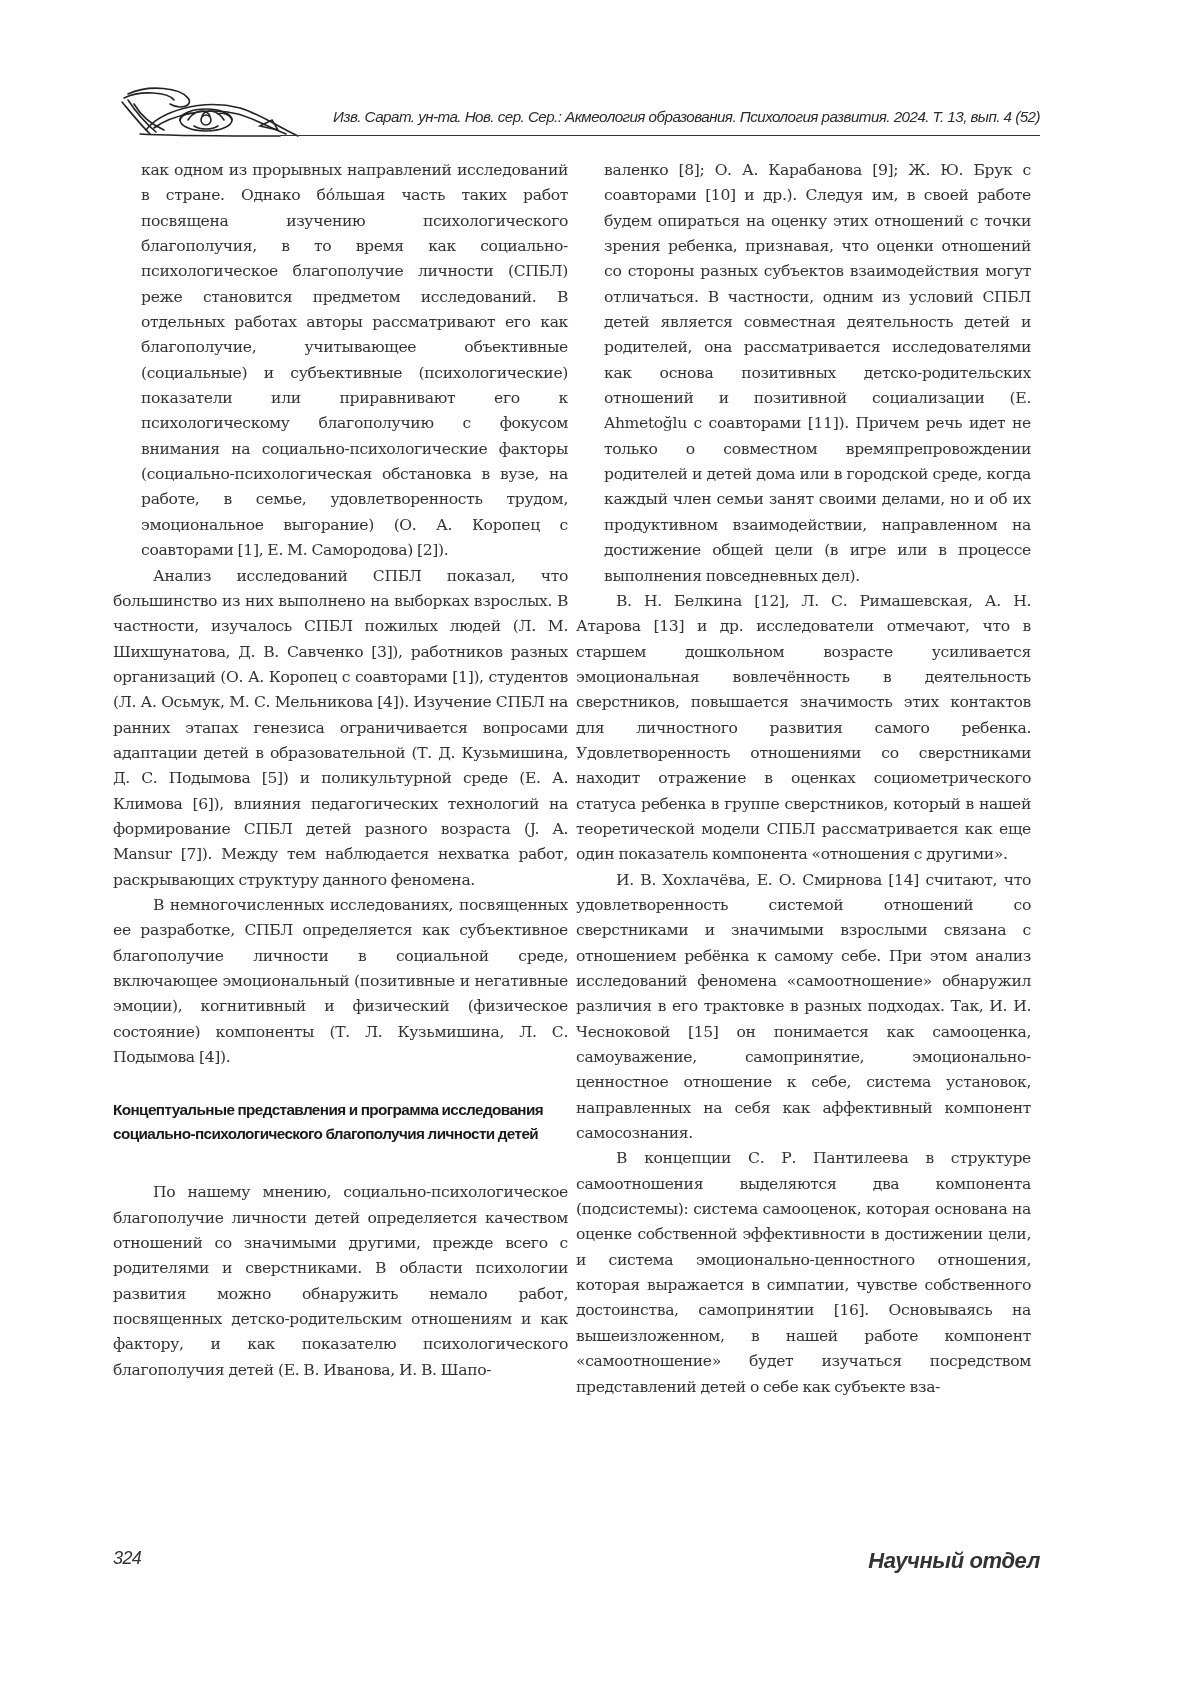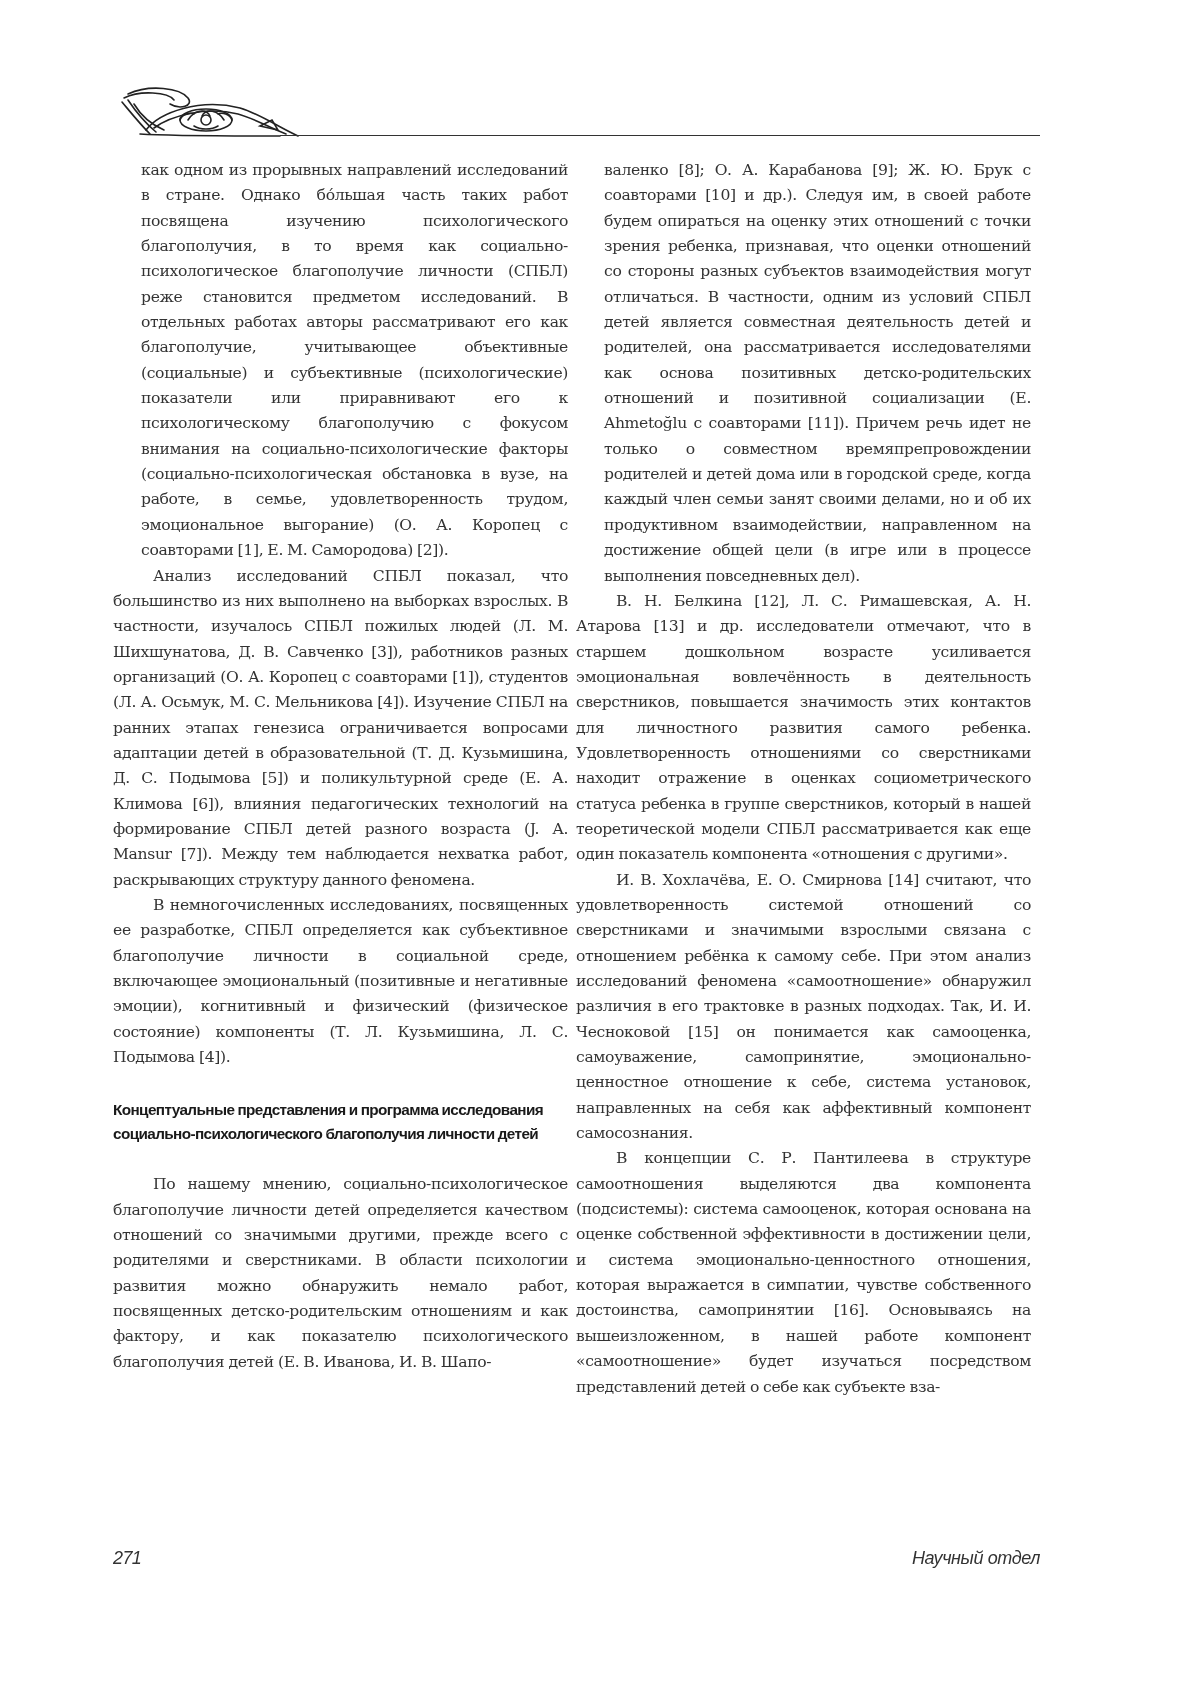--- a/index.html
+++ b/index.html
@@ -6,23 +6,23 @@
   body { width: 1200px; height: 1697px; position: relative; overflow: hidden; color: #2a2a2a; }
   .header { position: absolute; left: 110px; top: 80px; width: 930px; height: 58px; }
   .header-logo { position: absolute; left: 0; top: 4px; width: 200px; height: 54px; }
   .header-rule { position: absolute; left: 170px; right: 0; top: 55px; height: 0; border-top: 1.5px solid #333; }
   .header-title { position: absolute; right: 0; top: 28px; font-family: "Liberation Sans", sans-serif; font-style: italic; font-size: 15.2px; letter-spacing: -0.55px; color: #2b2b2b; white-space: nowrap; }
   .col { position: absolute; top: 158px; width: 455px; font-family: "DejaVu Serif", serif; font-size: 15.6px; line-height: 25.35px; text-align: justify; color: #333; letter-spacing: -0.35px; word-spacing: -0.5px; }
   .col-left { left: 113px; }
   .col-right { left: 576px; }
   .col p { margin: 0; text-indent: 40px; hyphens: manual; }
   .col p.cont { text-indent: 0; margin-left: 28px; }
-  .section-heading { font-family: "Liberation Sans", sans-serif; font-weight: bold; font-size: 15.3px; line-height: 24px; letter-spacing: -0.6px; text-align: left; color: #1a1a1a; margin: 28px 0 26px 0; text-indent: 0; }
+  .section-heading { font-family: "Liberation Sans", sans-serif; font-weight: bold; font-size: 15.3px; line-height: 24px; letter-spacing: -0.6px; text-align: left; color: #1a1a1a; margin: 28px 0 34px 0; text-indent: 0; }
   .footer-page { position: absolute; left: 113px; top: 1548px; font-family: "Liberation Sans", sans-serif; font-style: italic; font-size: 18px; color: #333; letter-spacing: -0.6px; }
-  .footer-section { position: absolute; right: 160px; top: 1548px; font-family: "Liberation Sans", sans-serif; font-style: italic; font-size: 18px; color: #333; letter-spacing: -0.4px; }
+  .footer-section { position: absolute; right: 160px; top: 1548px; font-family: "Liberation Sans", sans-serif; font-style: italic; font-size: 22px; color: #333; letter-spacing: -0.4px; font-weight: bold; }
 </style>
 </head>
 <body>
 
 <div class="header">
   <svg class="header-logo" viewBox="0 0 200 54">
     <g fill="none" stroke="#222" stroke-width="1.6" stroke-linecap="round">
       <path d="M18 10 C 40 0, 70 4, 78 14 C 84 22, 70 26, 60 20"></path>
       <path d="M14 14 C 30 6, 58 8, 64 16"></path>
       <path d="M12 18 C 22 30, 30 40, 40 50"></path>
@@ -35,31 +35,32 @@
       <path d="M78 36 C 84 26, 96 24, 100 32"></path>
       <path d="M114 36 C 108 26, 96 24, 92 32"></path>
       <circle cx="96" cy="36" r="5"></circle>
       <path d="M84 42 C 90 46, 102 46, 108 42"></path>
       <path d="M70 36 C 72 30, 80 28, 84 30"></path>
       <path d="M122 36 C 120 30, 112 28, 108 30"></path>
       <path d="M150 42 L 162 36 L 168 46 Z"></path>
     </g>
   </svg>
   <div class="header-rule"></div>
+  <div class="header-title">Изв. Сарат. ун-та. Нов. сер. Сер.: Акмеология образования. Психология развития. 2024. Т. 13, вып. 4 (52)</div>
 </div>
 
 <div class="col col-left">
   <p class="cont">как одном из прорывных направлений исследований в стране. Однако бо́льшая часть таких работ посвящена изучению психологического благополучия, в то время как социально-психологическое благополучие личности (СПБЛ) реже становится предметом исследований. В отдельных работах авторы рассматривают его как благополучие, учитывающее объективные (социальные) и субъективные (психологические) показатели или приравнивают его к психологическому благополучию с фокусом внимания на социально-психологические факторы (социально-психологическая обстановка в вузе, на работе, в семье, удовлетворенность трудом, эмоциональное выгорание) (О. А. Коропец с соавторами [1], Е. М. Самородова) [2]).</p>
   <p>Анализ исследований СПБЛ показал, что большинство из них выполнено на выборках взрослых. В частности, изучалось СПБЛ пожилых людей (Л. М. Шихшунатова, Д. В. Савченко [3]), работников разных организаций (О. А. Коропец с соавторами [1]), студентов (Л. А. Осьмук, М. С. Мельникова [4]). Изучение СПБЛ на ранних этапах генезиса ограничивается вопросами адаптации детей в образовательной (Т. Д. Кузьмишина, Д. С. Подымова [5]) и поликультурной среде (Е. А. Климова [6]), влияния педагогических технологий на формирование СПБЛ детей разного возраста (J. A. Mansur [7]). Между тем наблюдается нехватка работ, раскрывающих структуру данного феномена.</p>
   <p>В немногочисленных исследованиях, посвященных ее разработке, СПБЛ определяется как субъективное благополучие личности в социальной среде, включающее эмоциональный (позитивные и негативные эмоции), когнитивный и физический (физическое состояние) компоненты (Т. Л. Кузьмишина, Л. С. Подымова [4]).</p>
   <h2 class="section-heading">Концептуальные представления и программа исследования социально-психологического благополучия личности детей</h2>
   <p>По нашему мнению, социально-психологическое благополучие личности детей определяется качеством отношений со значимыми другими, прежде всего с родителями и сверстниками. В области психологии развития можно обнаружить немало работ, посвященных детско-родительским отношениям и как фактору, и как показателю психологического благополучия детей (Е. В. Иванова, И. В. Шапо-</p>
 </div>
 
 <div class="col col-right">
   <p class="cont">валенко [8]; О. А. Карабанова [9]; Ж. Ю. Брук с соавторами [10] и др.). Следуя им, в своей работе будем опираться на оценку этих отношений с точки зрения ребенка, признавая, что оценки отношений со стороны разных субъектов взаимодействия могут отличаться. В частности, одним из условий СПБЛ детей является совместная деятельность детей и родителей, она рассматривается исследователями как основа позитивных детско-родительских отношений и позитивной социализации (E. Ahmetoğlu с соавторами [11]). Причем речь идет не только о совместном времяпрепровождении родителей и детей дома или в городской среде, когда каждый член семьи занят своими делами, но и об их продуктивном взаимодействии, направленном на достижение общей цели (в игре или в процессе выполнения повседневных дел).</p>
   <p>В. Н. Белкина [12], Л. С. Римашевская, А. Н. Атарова [13] и др. исследователи отмечают, что в старшем дошкольном возрасте усиливается эмоциональная вовлечённость в деятельность сверстников, повышается значимость этих контактов для личностного развития самого ребенка. Удовлетворенность отношениями со сверстниками находит отражение в оценках социометрического статуса ребенка в группе сверстников, который в нашей теоретической модели СПБЛ рассматривается как еще один показатель компонента «отношения с другими».</p>
   <p>И. В. Хохлачёва, Е. О. Смирнова [14] считают, что удовлетворенность системой отношений со сверстниками и значимыми взрослыми связана с отношением ребёнка к самому себе. При этом анализ исследований феномена «самоотношение» обнаружил различия в его трактовке в разных подходах. Так, И. И. Чесноковой [15] он понимается как самооценка, самоуважение, самопринятие, эмоционально-ценностное отношение к себе, система установок, направленных на себя как аффективный компонент самосознания.</p>
   <p>В концепции С. Р. Пантилеева в структуре самоотношения выделяются два компонента (подсистемы): система самооценок, которая основана на оценке собственной эффективности в достижении цели, и система эмоционально-ценностного отношения, которая выражается в симпатии, чувстве собственного достоинства, самопринятии [16]. Основываясь на вышеизложенном, в нашей работе компонент «самоотношение» будет изучаться посредством представлений детей о себе как субъекте вза-</p>
 </div>
 
-<div class="footer-page">271</div>
+<div class="footer-page">324</div>
 <div class="footer-section">Научный отдел</div>
 
 </body></html>

